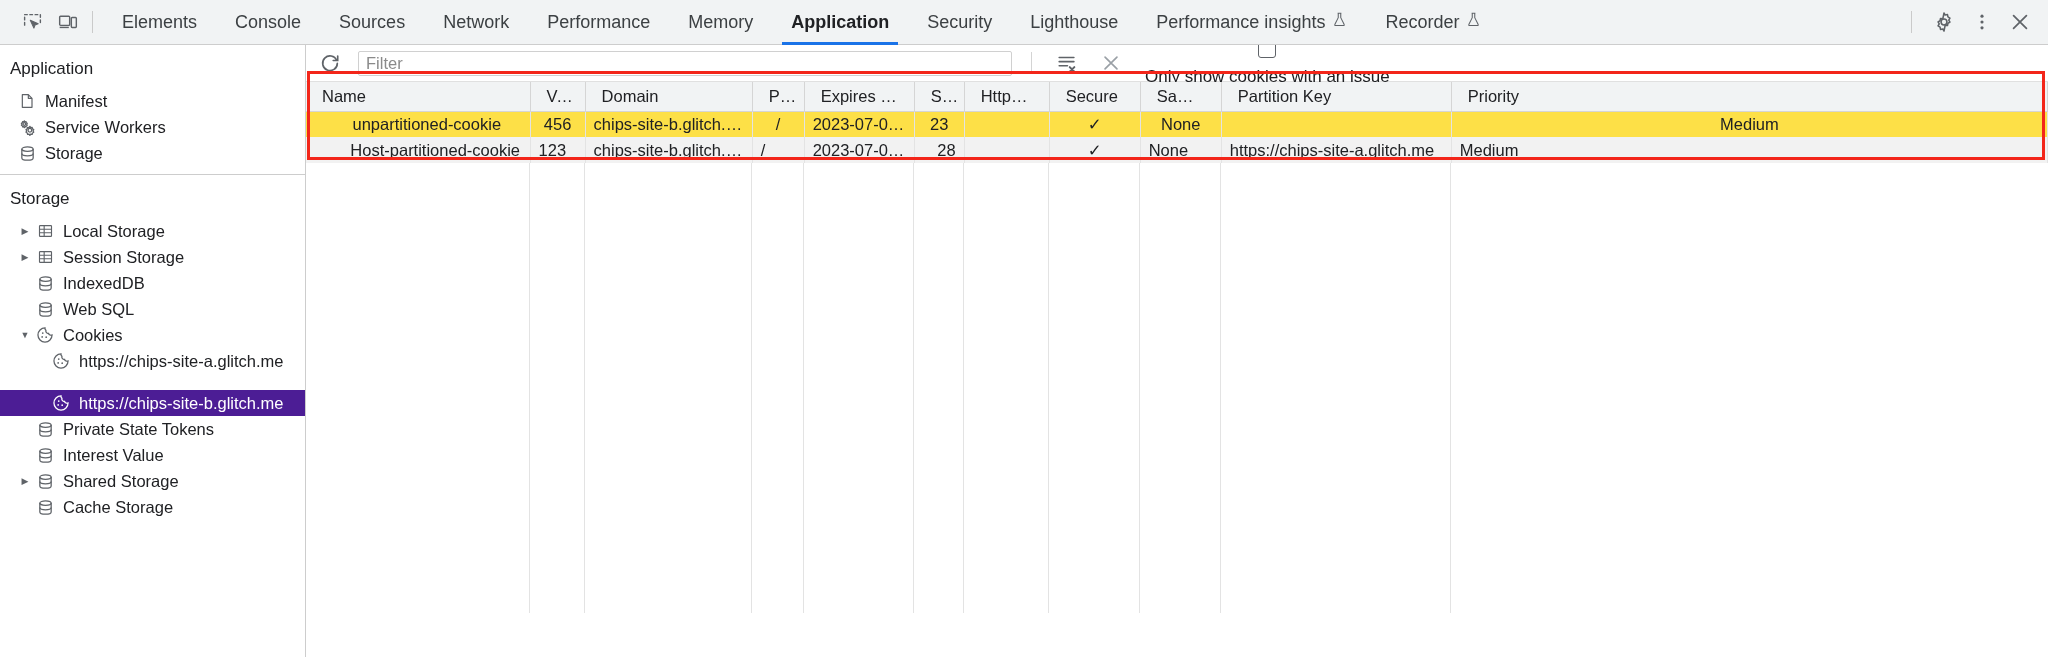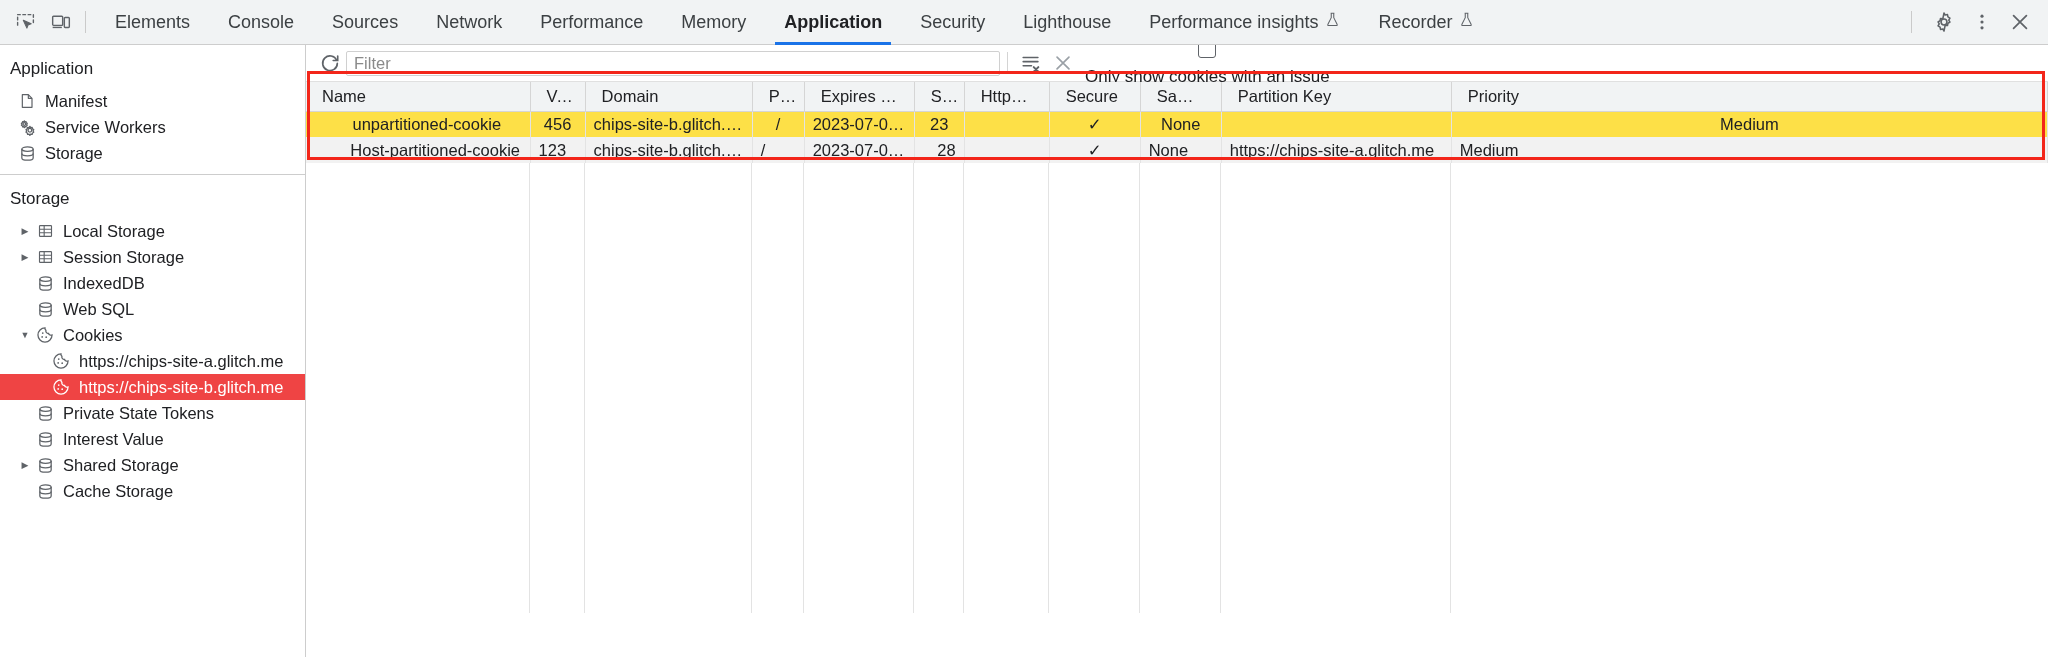--- a/index.html
+++ b/index.html
@@ -11,21 +11,21 @@
     -webkit-font-smoothing: antialiased;
   }
   .app { position: relative; width: 2048px; height: 657px; display: flex; flex-direction: column; }
 
   
   .toolbar {
     height: 45px; min-height: 45px;
     background: #f1f3f4;
     border-bottom: 1px solid #cdcdcd;
     display: flex; align-items: center;
-    padding: 0 10px 0 7px;
+    padding: 0 10px 0 14px;
     position: relative;
   }
   .tb-iconbtn {
     width: 36px; height: 34px;
     display: flex; align-items: center; justify-content: center;
     color: #5f6368; border-radius: 3px; flex: 0 0 auto;
   }
   .tb-sep {
     width: 1px; height: 22px; background: #cacaca; margin: 0 10px 0 6px; flex: 0 0 auto;
   }
@@ -59,21 +59,21 @@
   .side-section + .side-section { border-top: 1px solid #cdcdcd; }
   .side-title {
     font-size: 17px; color: #202124;
     padding: 8px 0 9px 10px;
   }
   .side-item {
     display: flex; align-items: center;
     height: 26px; font-size: 16.5px; color: #202124;
     padding-right: 6px; white-space: nowrap;
   }
-  .side-item.selected { background: #ef4444; color: #ffffff; }
+  .side-item.selected { background: #4c1d95; color: #ffffff; margin-top: 16px; }
   .side-item .twisty {
     width: 18px; min-width: 18px; display: flex; align-items: center; justify-content: center;
     color: #5f6368; font-size: 9px;
   }
   .side-item .ico {
     width: 22px; min-width: 22px; height: 18px;
     display: flex; align-items: center; justify-content: center;
     margin-right: 7px; color: #5f6368;
   }
   .side-item.selected .ico { color: #ffffff; }
@@ -82,21 +82,21 @@
   .lvl3 { padding-left: 50px; }
 
   
   .main { flex: 1 1 auto; display: flex; flex-direction: column; min-width: 0; background: #ffffff; }
 
   .filterbar {
     height: 37px; min-height: 37px;
     display: flex; align-items: center;
     background: #ffffff;
     border-bottom: 1px solid #e0e0e0;
-    padding: 0 6px 0 8px; gap: 0;
+    padding: 0 6px 0 8px; gap: 12px;
   }
   .fb-btn {
     width: 32px; height: 30px; display: flex; align-items: center; justify-content: center;
     color: #5f6368; flex: 0 0 auto;
   }
   .fb-input {
     flex: 0 0 auto; width: 654px; height: 25px;
     border: 1px solid #d0d0d0; border-radius: 2px;
     background: #ffffff; padding: 0 7px;
     font-size: 16.5px; color: #202124; font-family: inherit;

